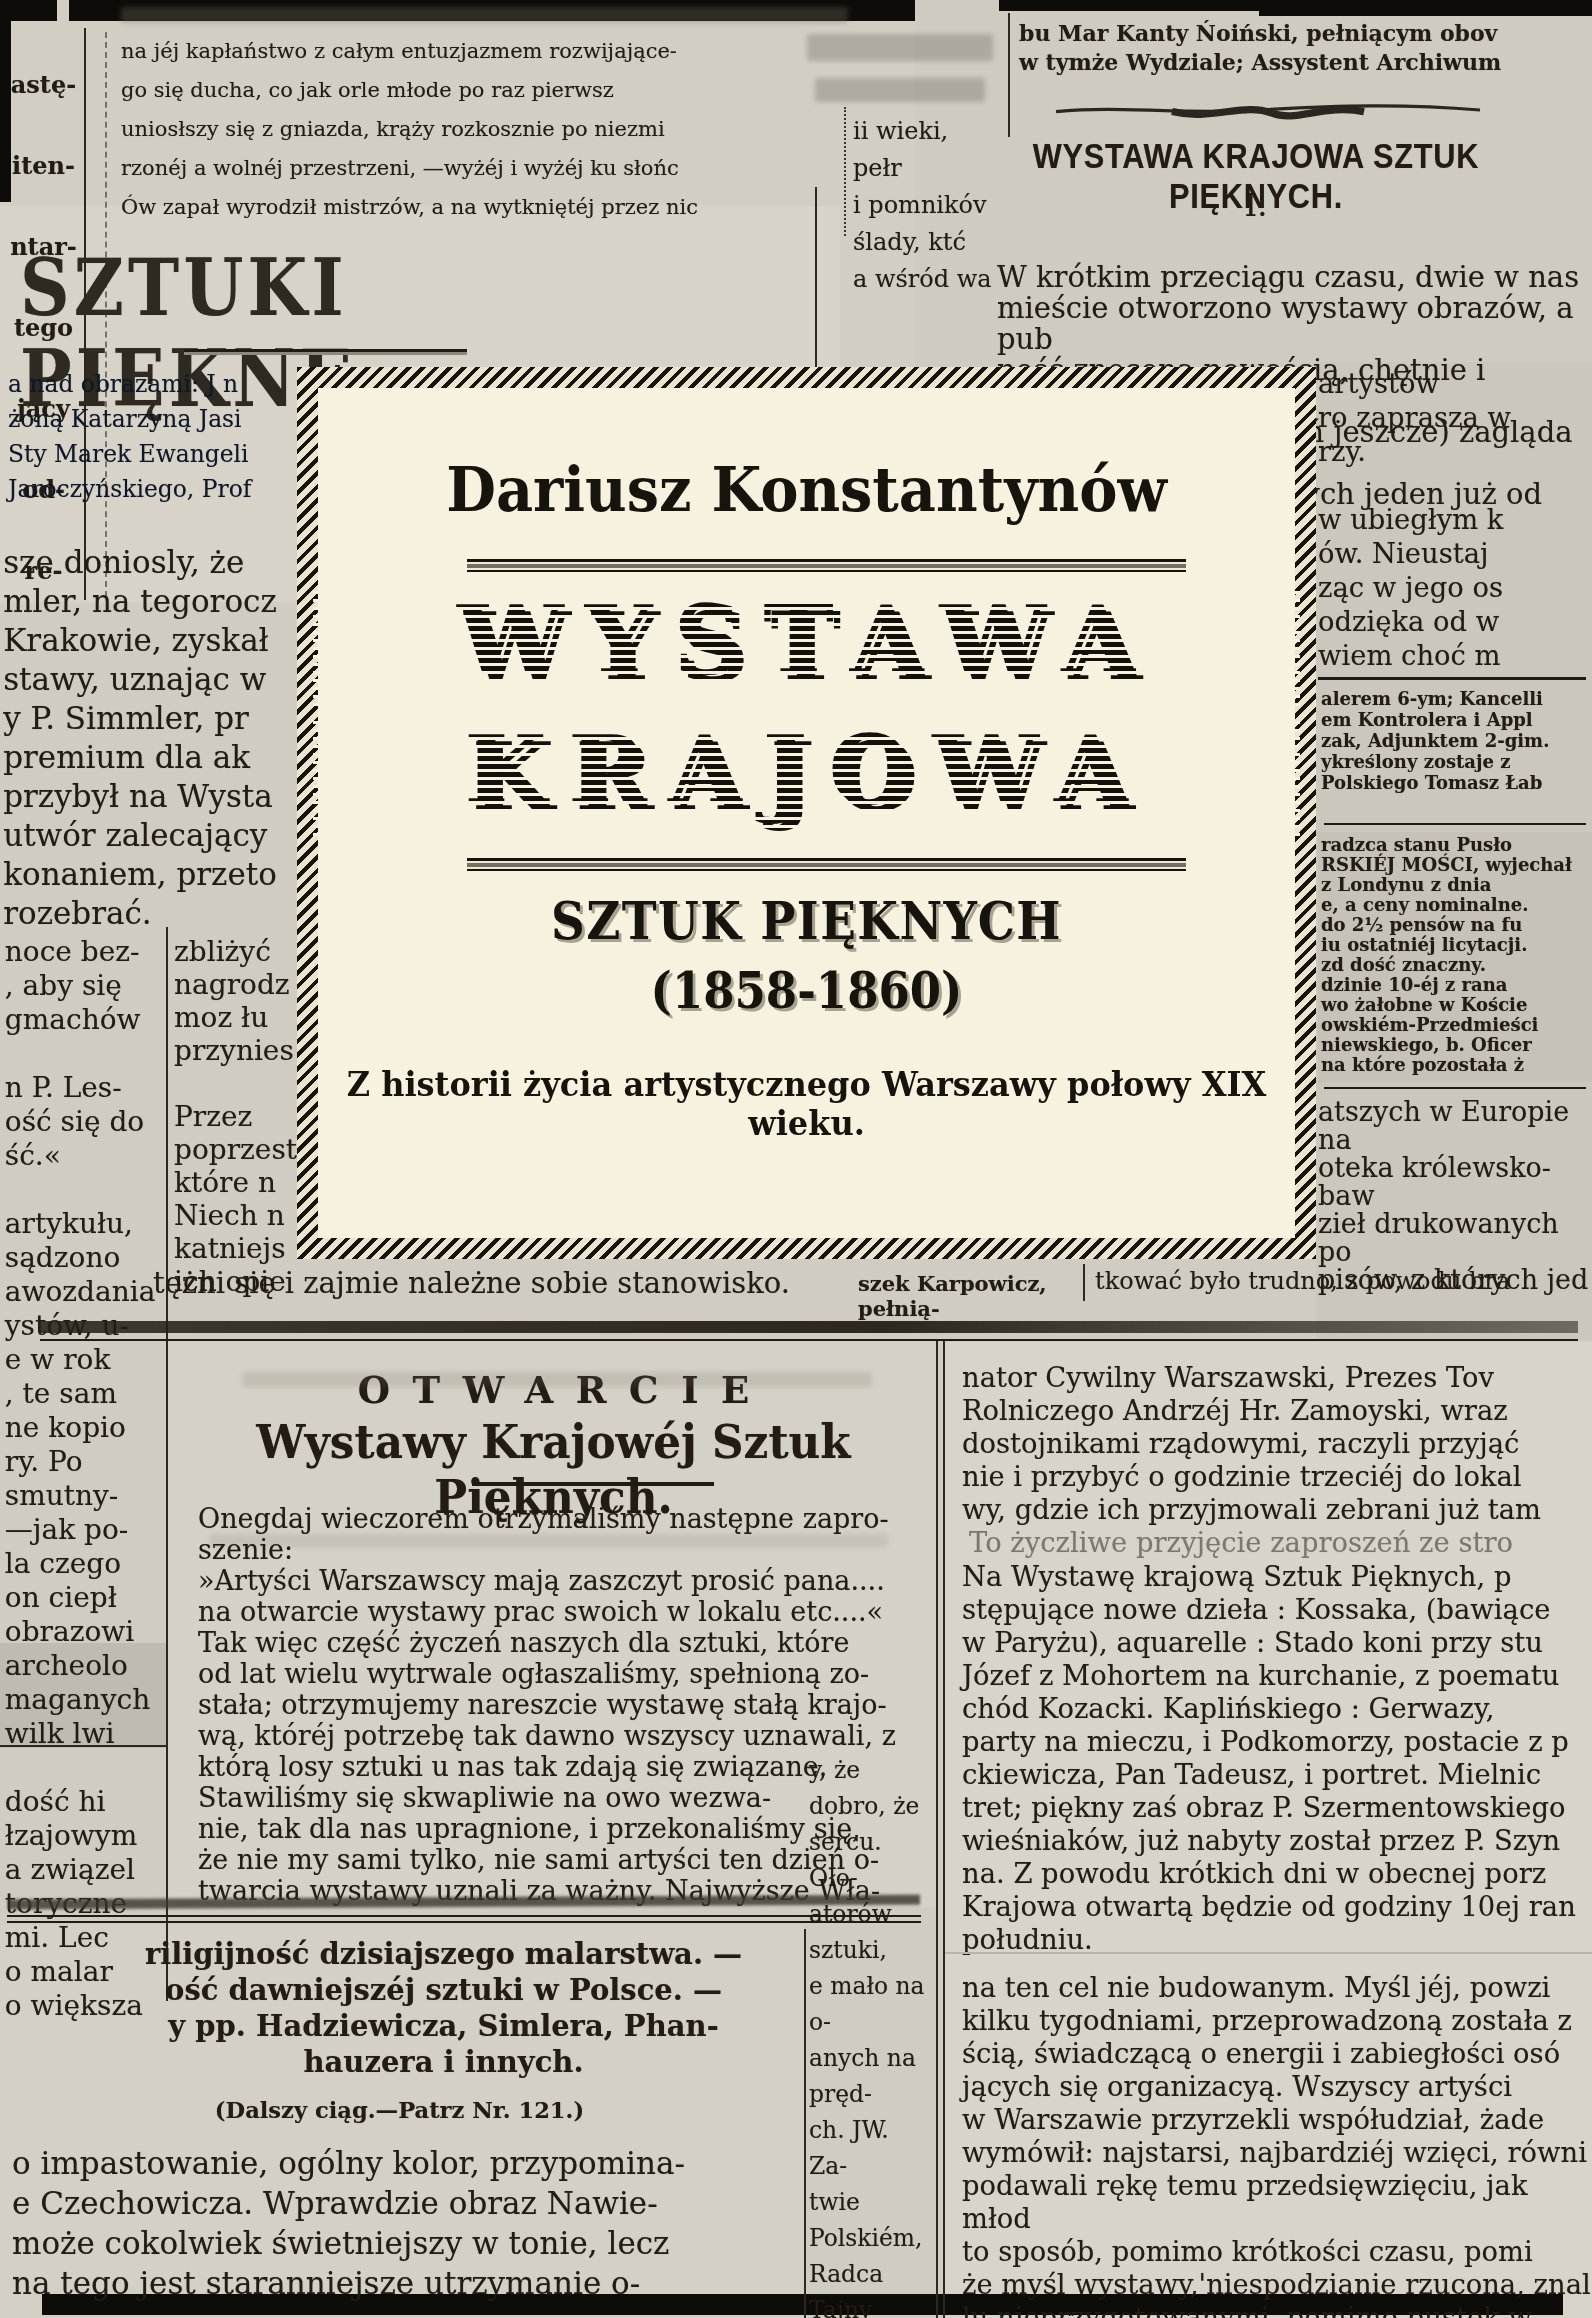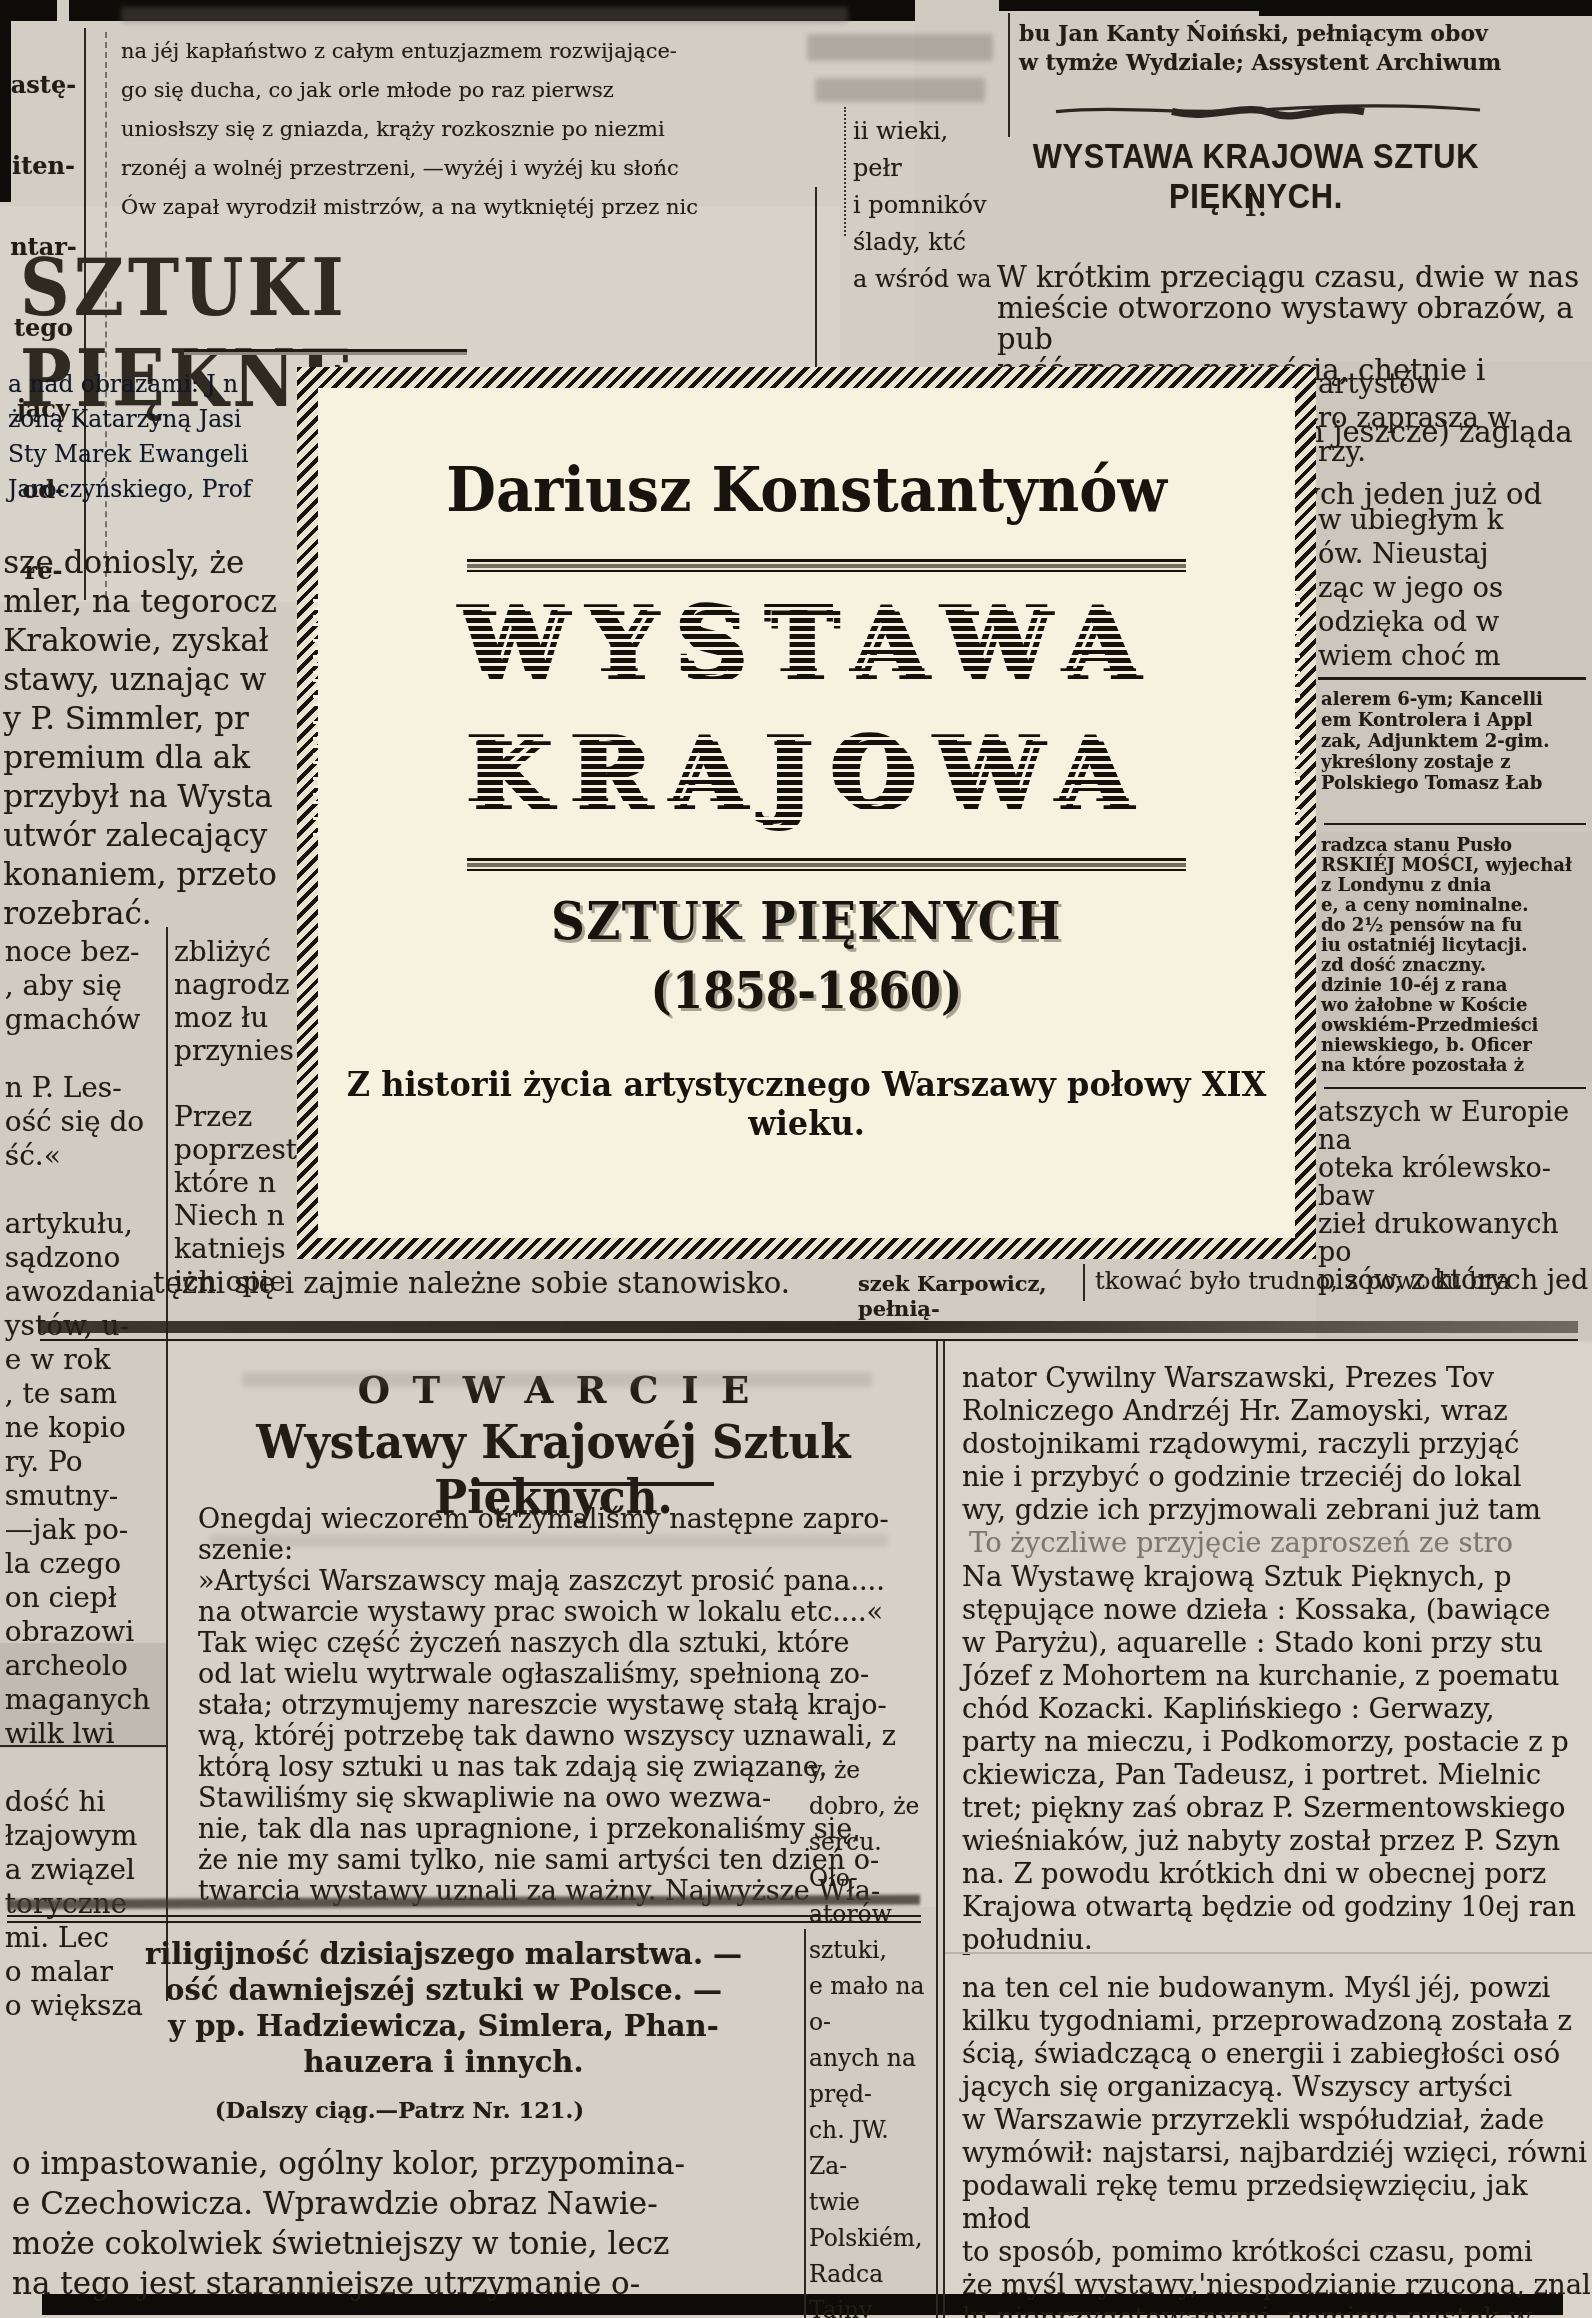--- a/index.html
+++ b/index.html
@@ -79,21 +79,21 @@
   <div class="tx b" style="left:20px;top:242px;width:710px;font-size:78px;letter-spacing:4.8px;transform:scaleX(.88);transform-origin:left top;color:#2e2a22;">SZTUKI PIĘKNE.</div>
   <div class="patch" style="left:184px;top:349px;width:283px;height:5.7px;background:linear-gradient(180deg,#1e1a14 0 45%,#8d887b 45% 100%);"></div>
 
   <div class="tx" style="left:853px;top:113px;width:149px;font-size:24px;line-height:37px;">ii wieki, pełr
 i pomnikóv
 ślady,  ktć
 a wśród wa</div>
   <div class="smudge" style="left:807px;top:34px;width:186px;height:27.4px;"></div>
   <div class="smudge" style="left:815px;top:78px;width:170px;height:24px;"></div>
 
-  <div class="tx b" style="left:1019px;top:19.4px;width:573px;font-size:22px;line-height:29px;">bu Jan Kanty Ńoiński, pełniącym obov
+  <div class="tx b" style="left:1019px;top:19.4px;width:573px;font-size:22px;line-height:29px;">bu Mar Kanty Ńoiński, pełniącym obov
 w tymże Wydziale; Assystent Archiwum</div>
 
   <div class="patch" style="left:1050px;top:94px;width:436px;height:32px;">
     <svg width="436" height="32" viewBox="0 0 540 40">
       <path d="M5 22 C 90 14, 160 26, 260 20 S 440 12, 535 20" fill="none" stroke="#2a2620" stroke-width="4"></path>
       <path d="M150 22 C 200 34, 240 10, 275 24 C 305 36, 340 12, 390 22" fill="none" stroke="#2a2620" stroke-width="9"></path>
     </svg>
   </div>
 
   <div class="tx b" style="left:928px;top:136px;width:656px;text-align:center;font-size:35px;letter-spacing:0.8px;transform:scaleX(.88);transform-origin:center top;font-family:'Liberation Sans',sans-serif;">WYSTAWA KRAJOWA SZTUK PIĘKNYCH.</div>

